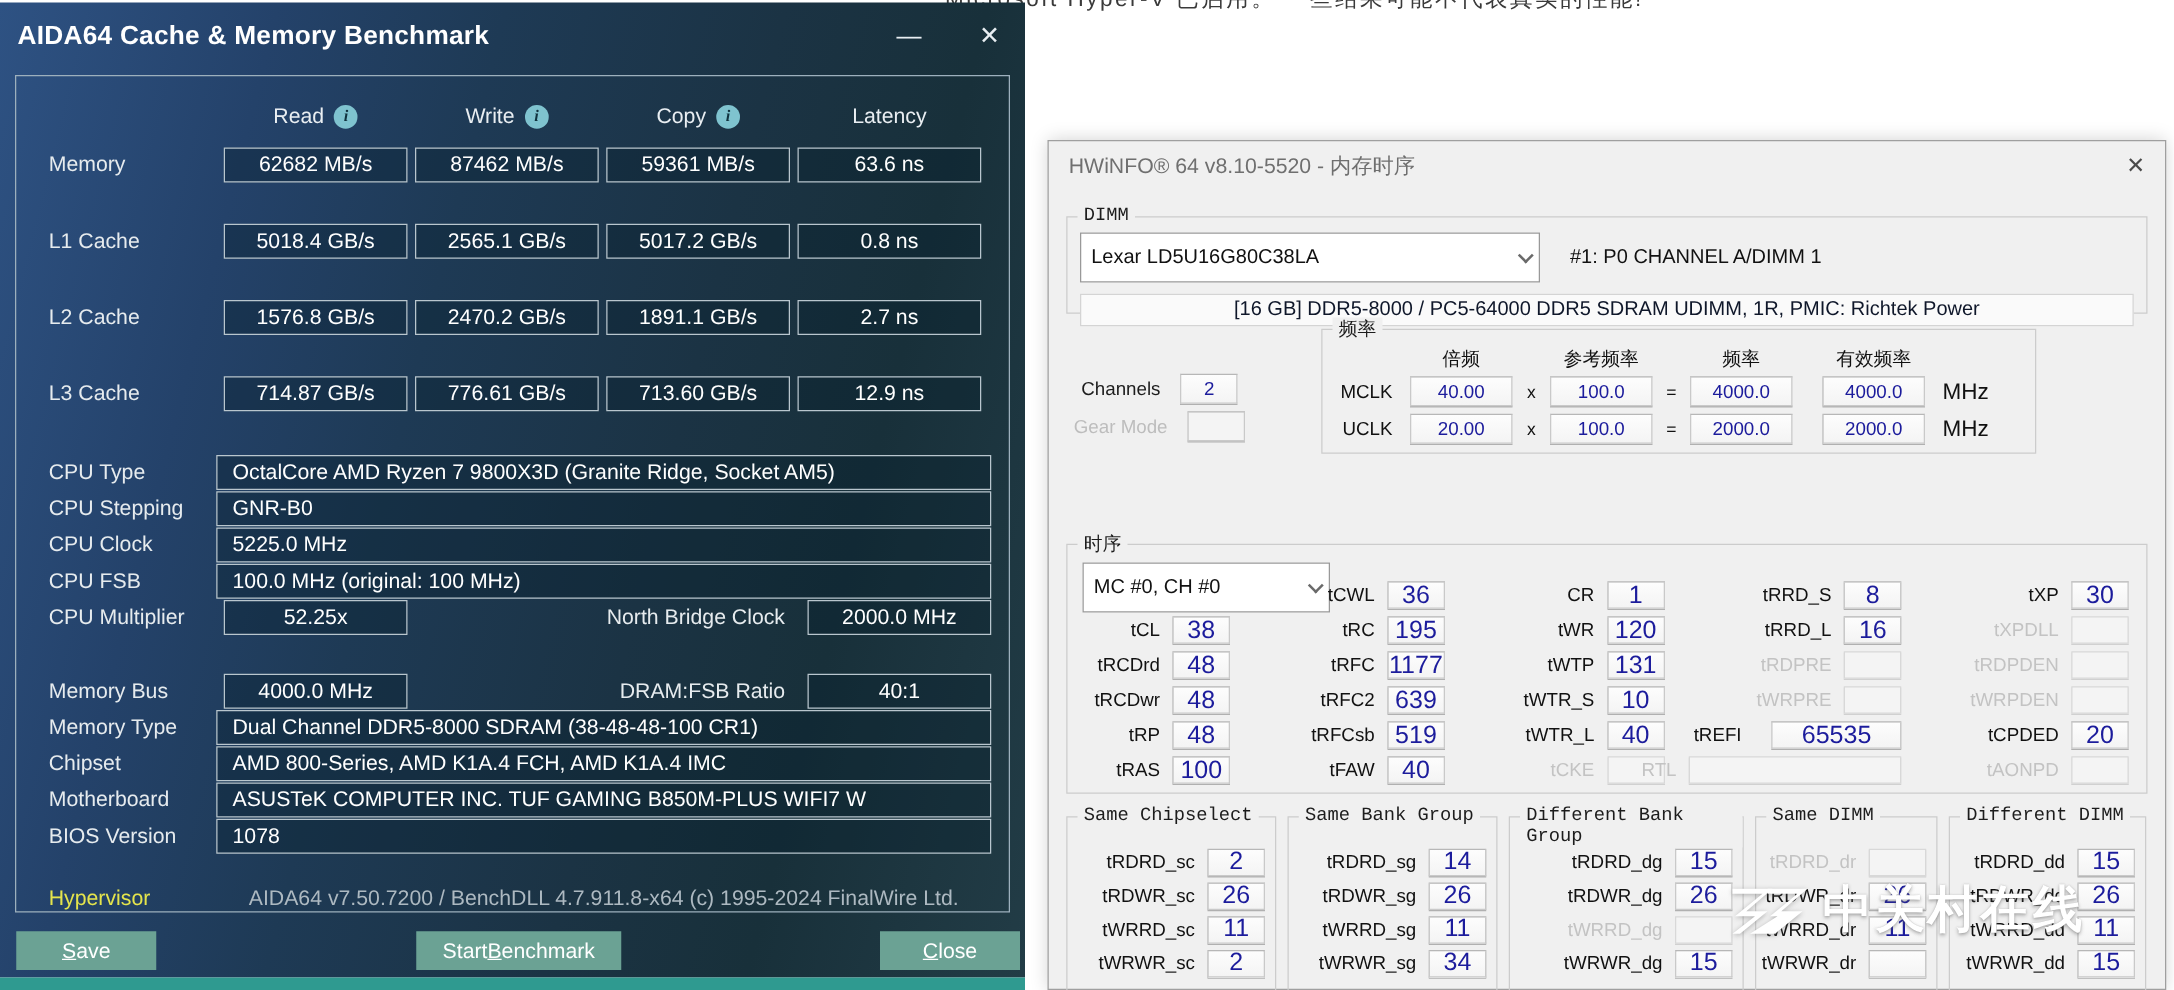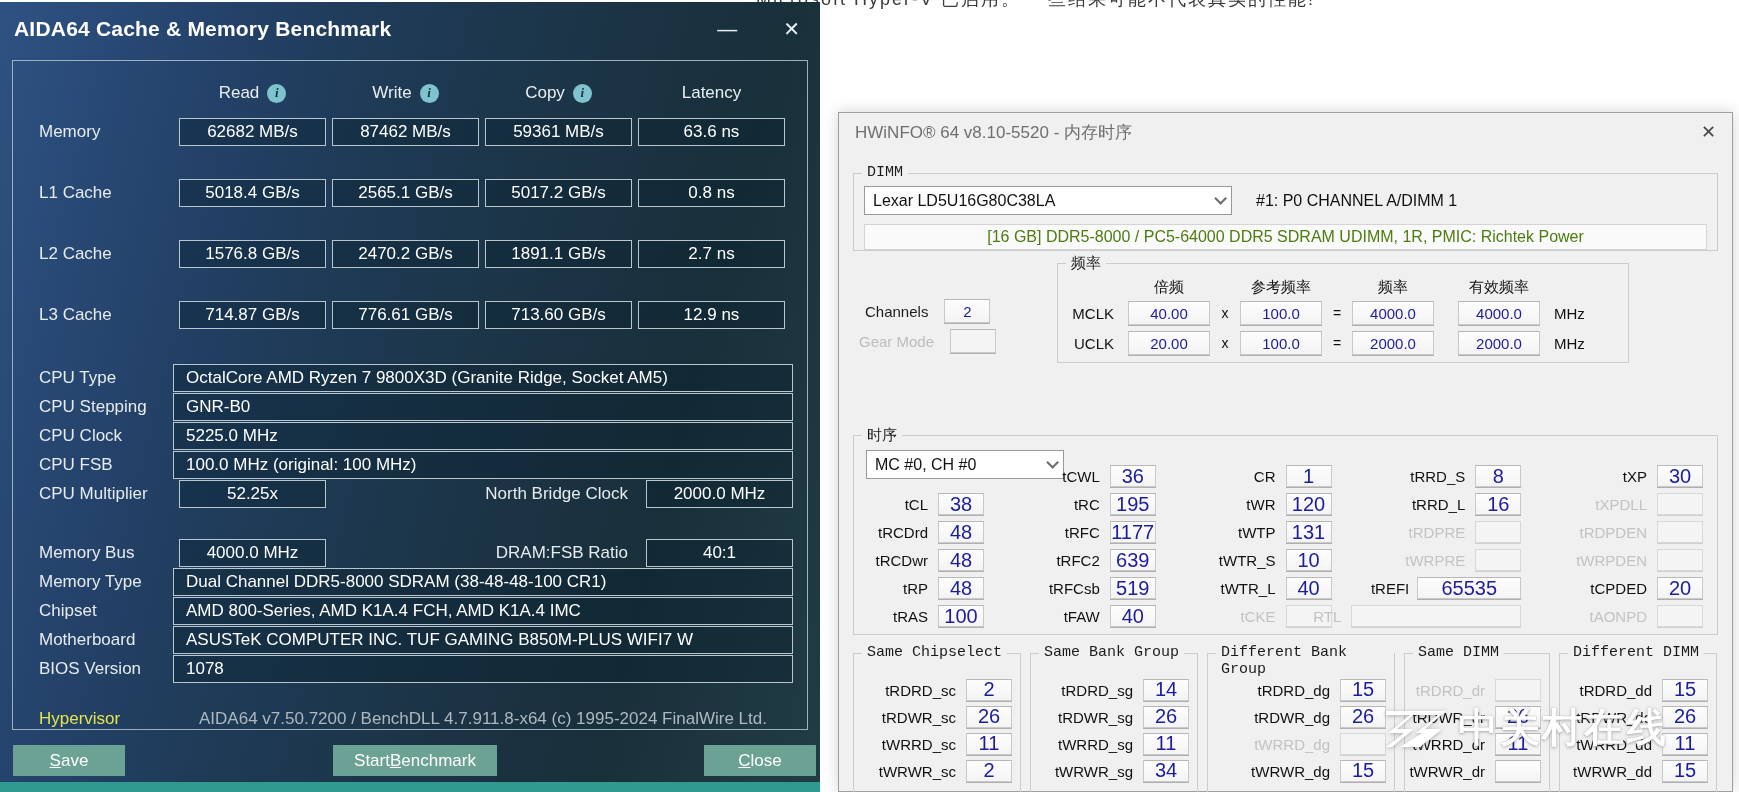--- a/index.html
+++ b/index.html
@@ -76,33 +76,33 @@
   .hw-titlebar { height:38px; display:flex; align-items:center; padding:0 16px; }
   .hw-title { font-size:17px; color:#6f6f6f; }
   .hw-close { margin-left:auto; color:#4a4a4a; font-size:18px; cursor:default; }
   .hw-body { position:relative; padding:0 14px; }
 
   .grp { position:relative; border:1px solid #cccccc; }
   .grp-label { position:absolute; top:-10px; left:8px; background:#f0f0f0; padding:0 5px;
                font-size:15px; color:#1c1c1c;font-family:Liberation Mono, monospace; }
 
   
-  .combo { height:29px; background:#ffffff; border:1px solid #999999; display:flex;
+  .combo { height:40px; background:#ffffff; border:1px solid #999999; display:flex;
            align-items:center; padding:0 8px; font-size:16px; color:#111; cursor:default; }
   .combo .chev { margin-left:auto; width:9px; height:9px; border-right:2px solid #6a6a6a;
                  border-bottom:2px solid #6a6a6a; transform:rotate(45deg) translateY(-3px); }
 
   
   .grp.dimm { margin-top:22px; height:78px; padding:12px 10px 0; }
   .dimm-row { display:flex; align-items:center; }
   .dimm-row .combo { width:368px; }
   .slot-label { margin-left:24px; font-size:16px; color:#111; }
   .dimm-info { margin-top:9px; height:26px; border:1px solid #d4d4d4; background:#fafafa;
                display:flex; align-items:center; justify-content:center;
-               font-size:16px; color:#4d7c0f; }
+               font-size:16px; color:#0f172a; }
 
   
   .freq-wrap { position:relative; margin-top:8px; height:104px; }
   .chan-row { position:absolute; display:flex; align-items:center; gap:16px; font-size:15px; }
   .chan-row.r1 { left:12px; top:40px; }
   .chan-row.r2 { left:6px;  top:70px; }
   .gray-lab { color:#bdbdbd; }
   .fbox {
     height:24px; width:46px; background:linear-gradient(#fdfdfd,#f4f4f4);
     border:1px solid #c9c9c9; border-top-color:#b7b7b7; box-shadow:0 1px 0 #b0b0b0;
@@ -110,38 +110,38 @@
   }
   .fbox.empty { background:#f4f4f4; }
   .grp.freq { position:absolute; left:204px; top:4px; width:572px; height:100px; padding:12px 12px 0; }
   .frow { display:grid; grid-template-columns:54px 90px 22px 90px 22px 90px 16px 90px 46px;
           align-items:center; height:30px; }
   .frow.head { height:22px; }
   .fh { text-align:center; font-size:15px; color:#111; }
   .fname { text-align:right; padding-right:10px; font-size:15px; color:#111; }
   .fop { text-align:center; font-size:14px; color:#111; }
   .frow .fbox { width:82px; margin:0 4px; }
-  .funit { padding-left:10px; font-size:15px; color:#111; }
+  .funit { padding-left:10px; font-size:18px; color:#111; }
 
   
   .grp.tim { margin-top:72px; height:200px; padding:0 12px; }
   .combo.small { position:absolute; left:12px; top:14px; width:198px; }
   .tim-grid { position:absolute; left:12px; right:14px; top:26px; display:flex; justify-content:space-between; }
   .tcol { display:flex; flex-direction:column; }
   .tcol.c1 { width:118px; padding-top:28px; }
   .tcol.c2 { width:112px; } .tcol.c3 { width:116px; }
   .tcol.c4 { width:130px; } .tcol.c5 { width:122px; }
   .tcell { position:relative; height:28px; }
   .tlabel { position:absolute; right:56px; top:50%; transform:translateY(-50%);
             font-size:15px; color:#111; white-space:nowrap; }
   .tbox { position:absolute; right:0; top:50%; transform:translateY(-50%);
           width:46px; height:22px; background:linear-gradient(#fdfdfd,#f4f4f4);
           border:1px solid #c9c9c9; border-top-color:#b7b7b7; box-shadow:0 1px 0 #b0b0b0;
           color:#1c1c9c; font-size:20px; display:flex; align-items:center; justify-content:center; }
-  .tcell.wide .tbox { width:104px; } .tcell.wide .tlabel { right:112px; }
+  .tcell.wide .tbox { width:104px; } .tcell.wide .tlabel { right:128px; }
   .tcell.xwide .tbox { width:170px; } .tcell.xwide .tlabel { right:180px; }
   .tcell.dis .tlabel { color:#c3c3c3; }
   .tcell.dis .tbox { background:#f4f4f4; border-color:#d8d8d8; box-shadow:0 1px 0 #d0d0d0; }
 
   
   .grp-row { display:flex; gap:9px; margin-top:18px; }
   .grp.sub { height:140px; padding:22px 8px 0; }
   .g1 { width:168px; } .g2 { width:168px; } .g3 { width:188px; } .g4 { width:146px; } .g5 { width:158px; }
   .gcell { position:relative; height:27px; }
 

